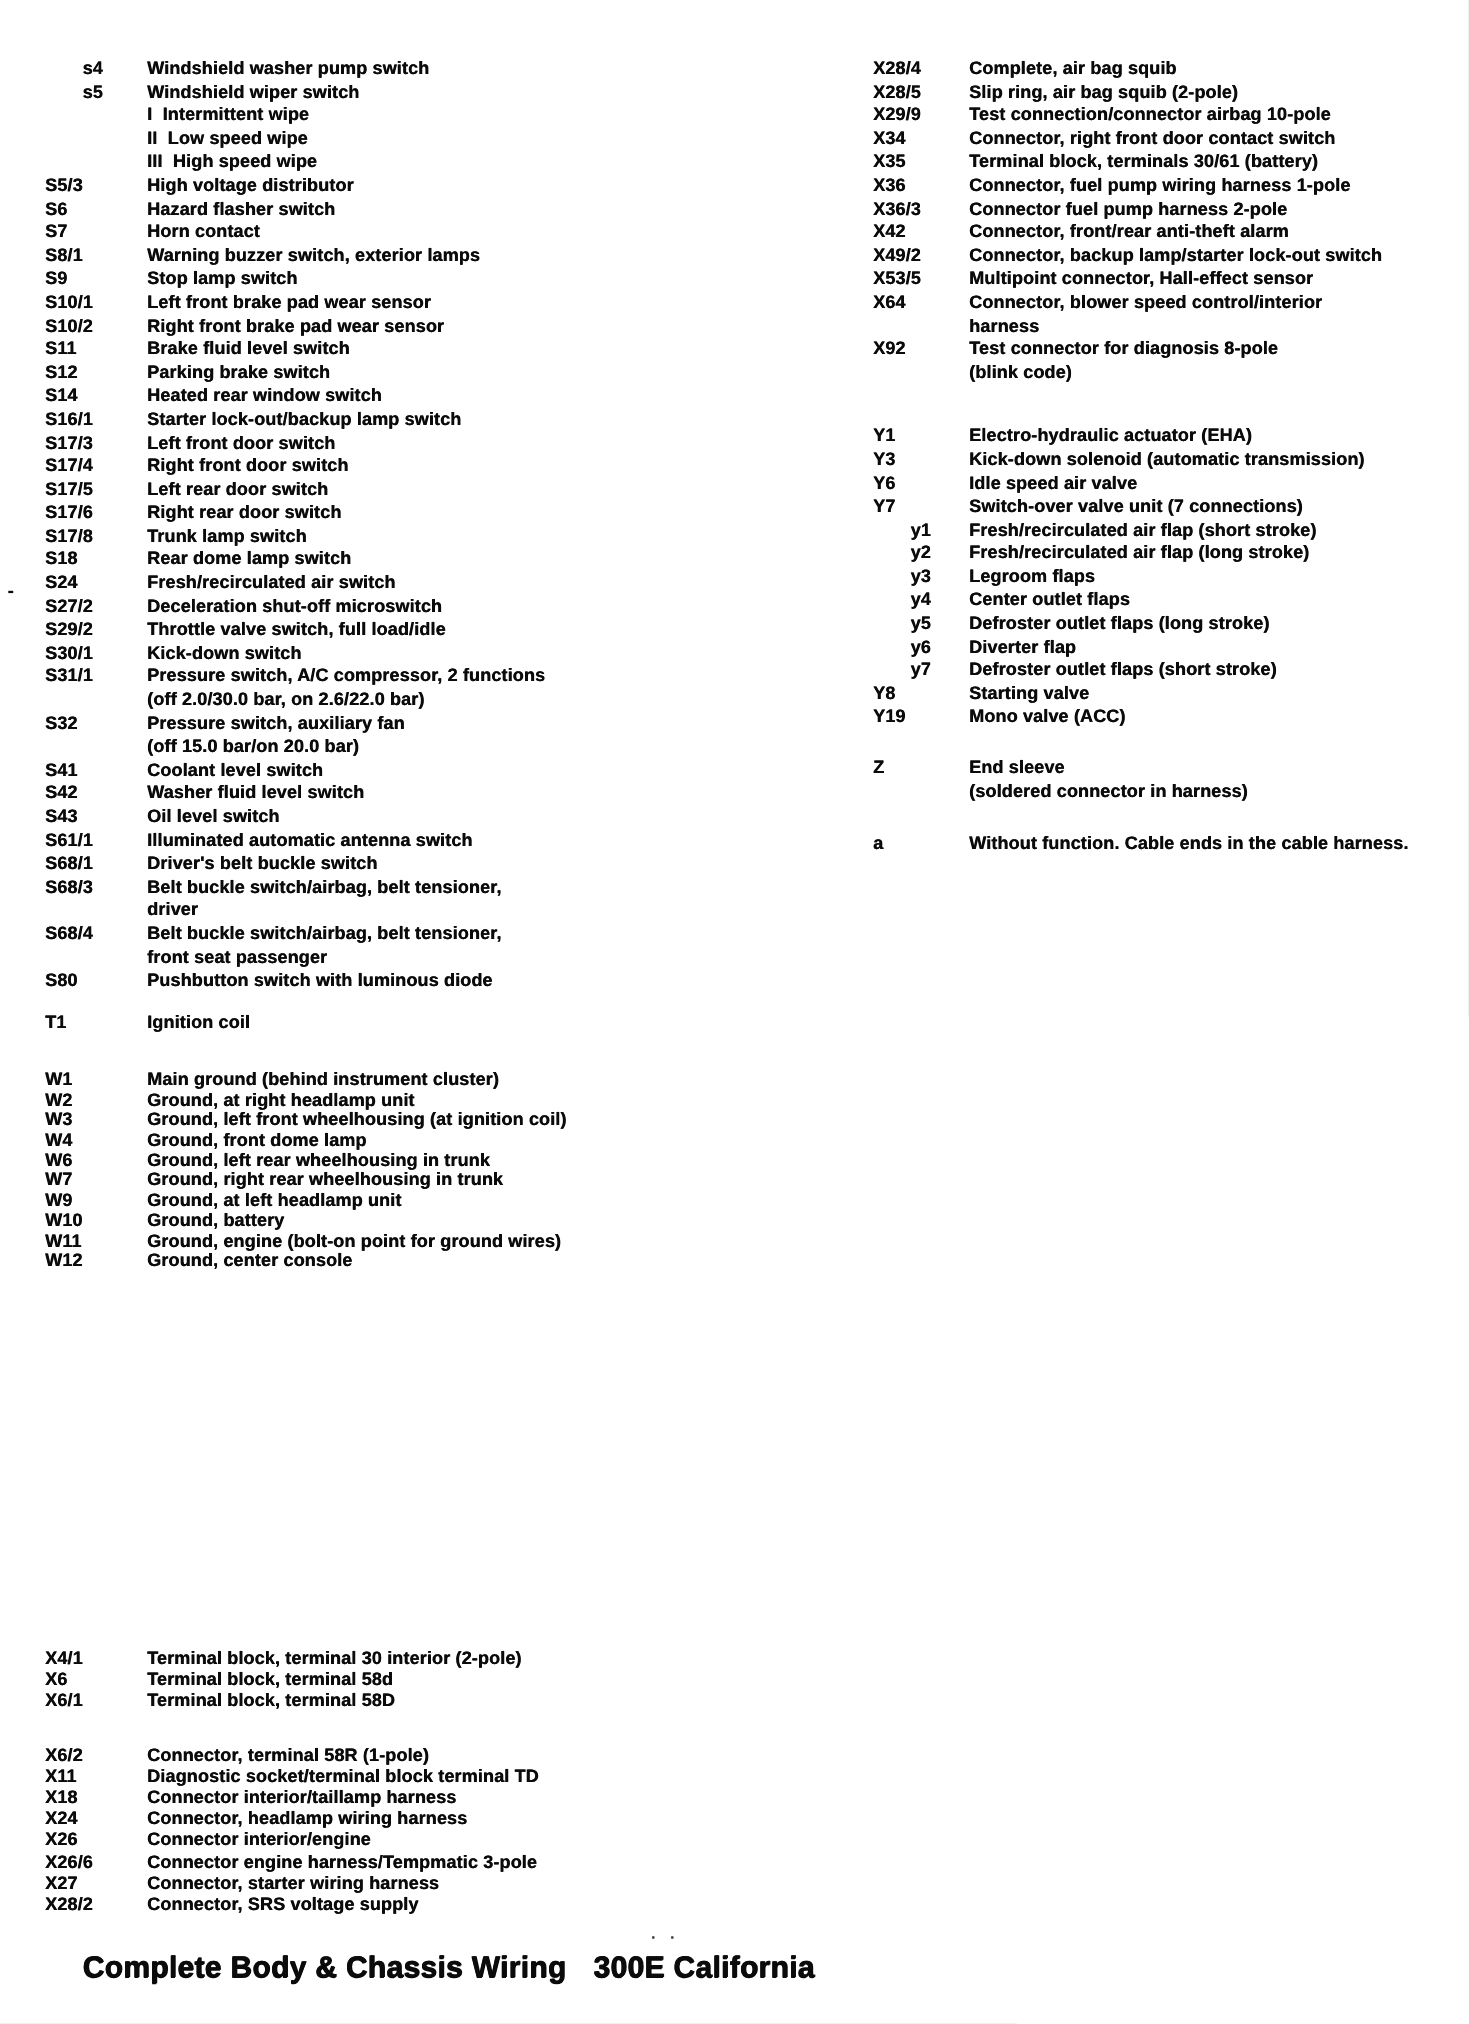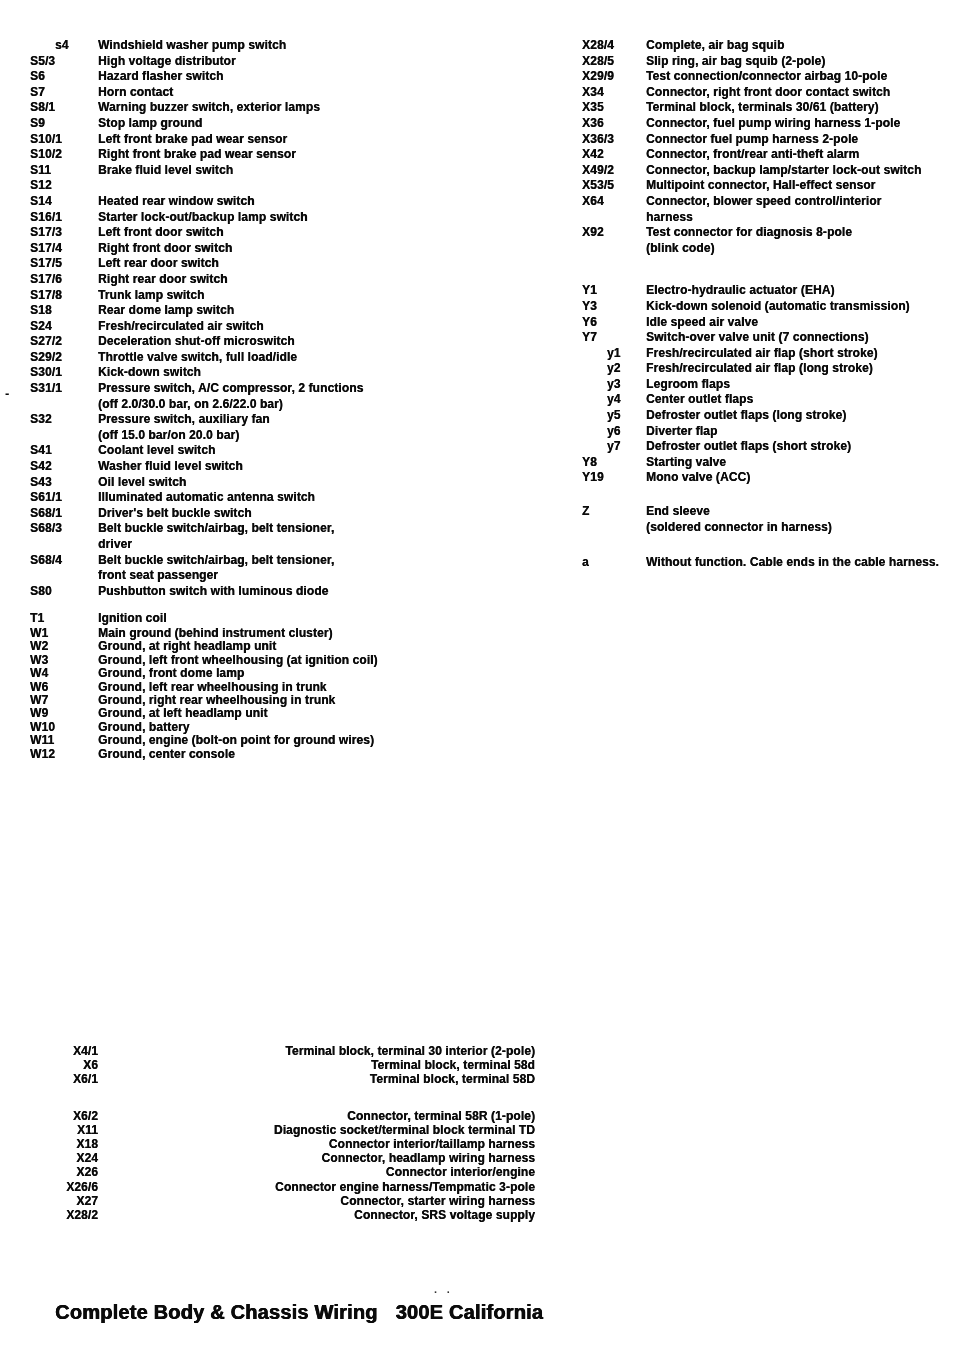--- a/index.html
+++ b/index.html
@@ -8,29 +8,29 @@
     position:relative;
     width:979px; height:1349px;
     margin:0 auto;
     background:#ffffff;
     color:#0b0b0b;
     font-family:"Liberation Sans", sans-serif;
     overflow:hidden;
   }
   .col { position:absolute; }
   .col-left     { left:30px;  top:38px;  width:505px; }
-  .col-left-btm { left:30px;  top:1044px; width:505px;text-align:right; }
+  .col-left-btm { left:30px;  top:1098px; width:505px; }
   .col-right    { left:558px; top:38px;  width:412px;margin-left:24px; }
 
   .group + .group { display:block; }
   .gap-12 { margin-top:12px; }
   .gap-18 { margin-top:18px; }
   .gap-20 { margin-top:20px; }
   .gap-22 { margin-top:22px; }
-  .gap-24 { }
+  .gap-24 { margin-top:24px; }
   .gap-27 { margin-top:27px; }
 
   .row {
     display:flex;
     align-items:flex-start;
     font-size:12px;
     font-weight:700;
     line-height:15.6px;
     letter-spacing:0.1px;
     text-shadow:0.3px 0 0 currentColor; 
@@ -77,20 +77,29 @@
   <div class="stray-dots">· ·</div>
 
   <div class="col col-left">
     <div class="group">
         <div class="row sub">
           <span class="code">s4</span>
           <span class="desc">
             <div class="desc-line">Windshield washer pump switch</div>
           </span>
         </div>
+        <div class="row sub">
+          <span class="code">s5</span>
+          <span class="desc">
+            <div class="desc-line">Windshield wiper switch</div>
+            <div class="desc-line">I  Intermittent wipe</div>
+            <div class="desc-line">II  Low speed wipe</div>
+            <div class="desc-line">III  High speed wipe</div>
+          </span>
+        </div>
         <div class="row">
           <span class="code">S5/3</span>
           <span class="desc">
             <div class="desc-line">High voltage distributor</div>
           </span>
         </div>
         <div class="row">
           <span class="code">S6</span>
           <span class="desc">
             <div class="desc-line">Hazard flasher switch</div>
@@ -104,21 +113,21 @@
         </div>
         <div class="row">
           <span class="code">S8/1</span>
           <span class="desc">
             <div class="desc-line">Warning buzzer switch, exterior lamps</div>
           </span>
         </div>
         <div class="row">
           <span class="code">S9</span>
           <span class="desc">
-            <div class="desc-line">Stop lamp ground</div>
+            <div class="desc-line">Stop lamp switch</div>
           </span>
         </div>
         <div class="row">
           <span class="code">S10/1</span>
           <span class="desc">
             <div class="desc-line">Left front brake pad wear sensor</div>
           </span>
         </div>
         <div class="row">
           <span class="code">S10/2</span>
@@ -127,20 +136,23 @@
           </span>
         </div>
         <div class="row">
           <span class="code">S11</span>
           <span class="desc">
             <div class="desc-line">Brake fluid level switch</div>
           </span>
         </div>
         <div class="row">
           <span class="code">S12</span>
+          <span class="desc">
+            <div class="desc-line">Parking brake switch</div>
+          </span>
         </div>
         <div class="row">
           <span class="code">S14</span>
           <span class="desc">
             <div class="desc-line">Heated rear window switch</div>
           </span>
         </div>
         <div class="row">
           <span class="code">S16/1</span>
           <span class="desc">

